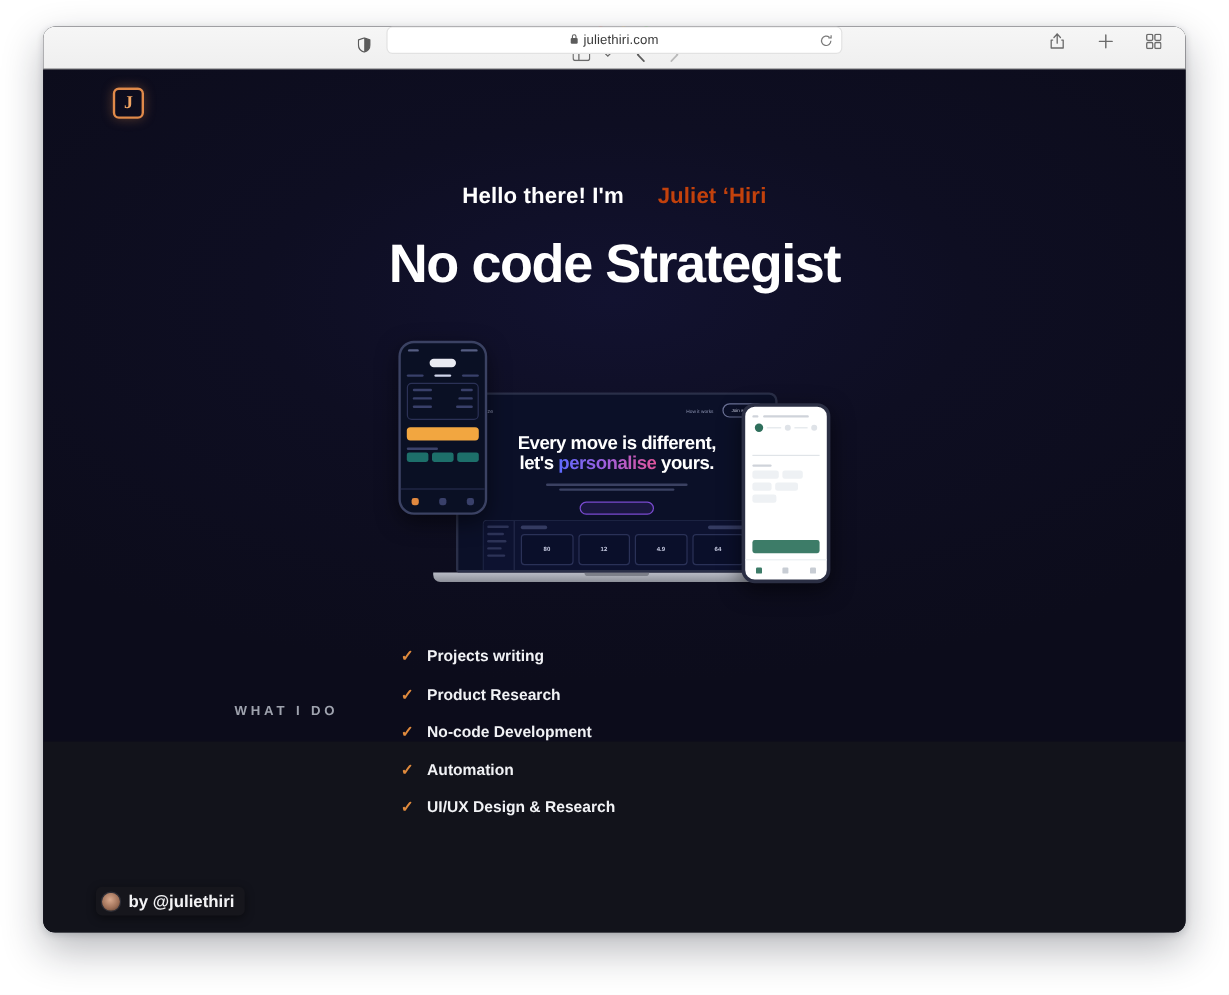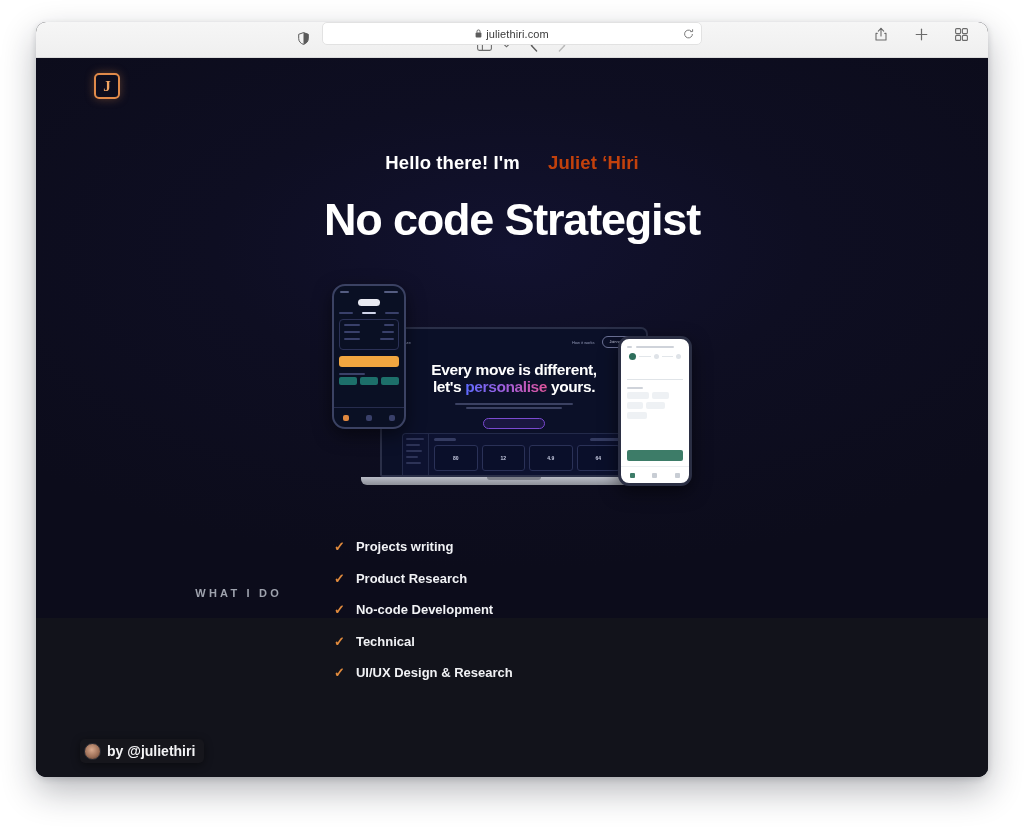--- a/index.html
+++ b/index.html
@@ -543,21 +543,21 @@
           <div class="skill">
             <span class="check">✓</span>
             <span>Product Research</span>
           </div>
           <div class="skill">
             <span class="check">✓</span>
             <span>No-code Development</span>
           </div>
           <div class="skill">
             <span class="check">✓</span>
-            <span>Technical</span>
+            <span>Automation</span>
           </div>
           <div class="skill">
             <span class="check">✓</span>
             <span>UI/UX Design &amp; Research</span>
           </div>
         </div>
       </div>
 
     </div>
 

